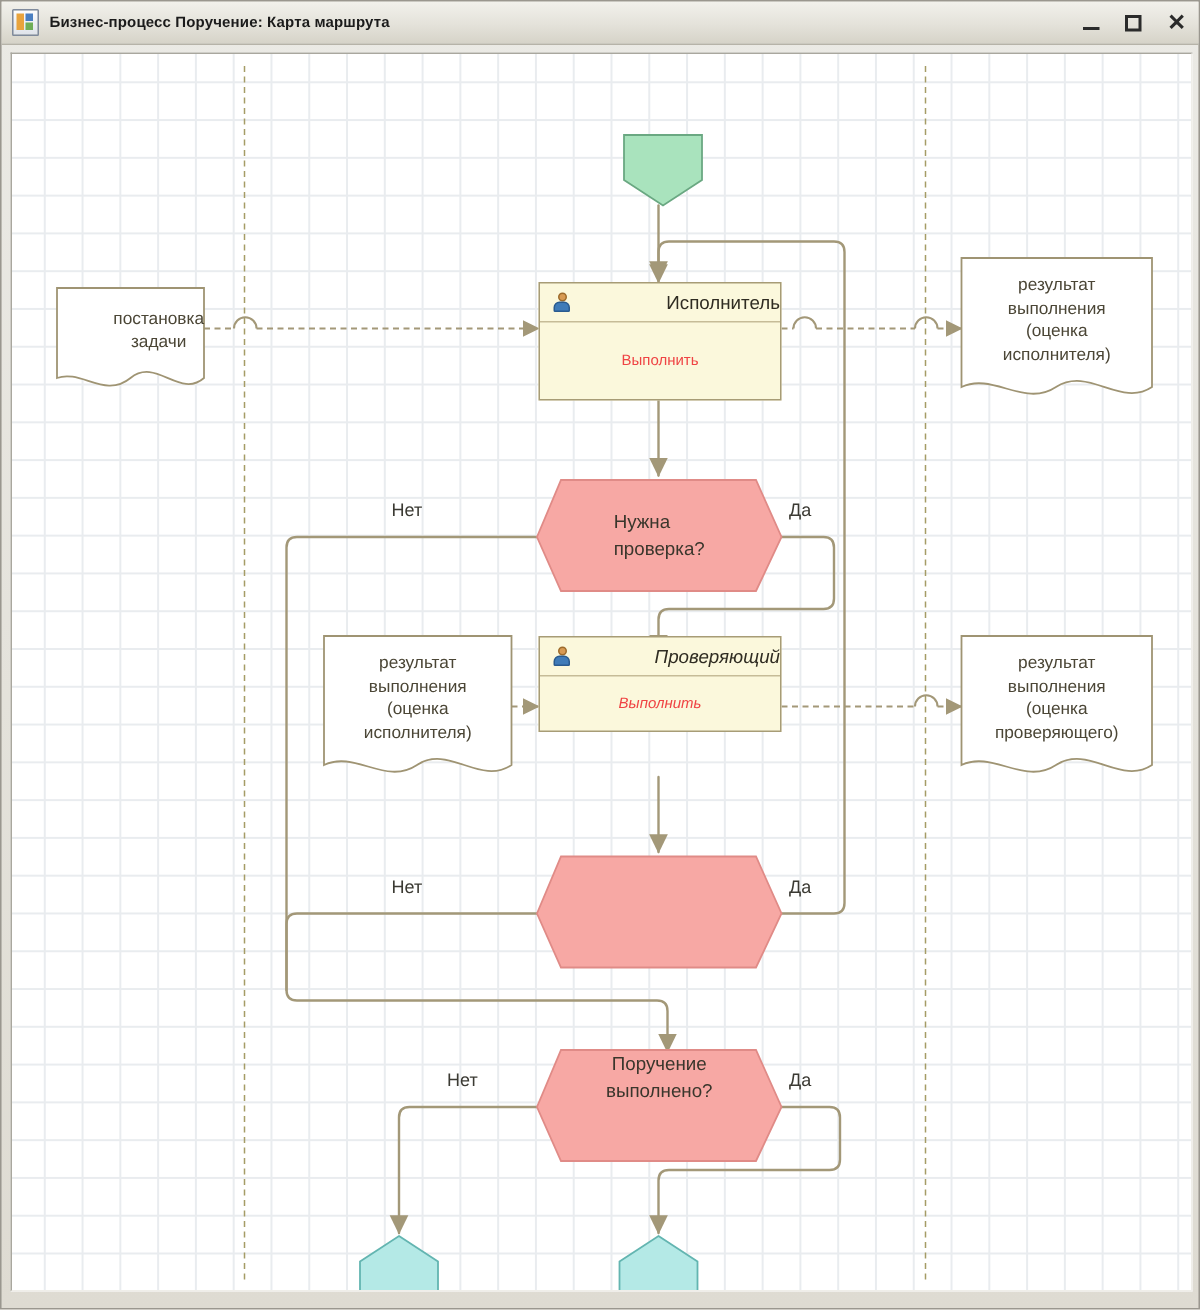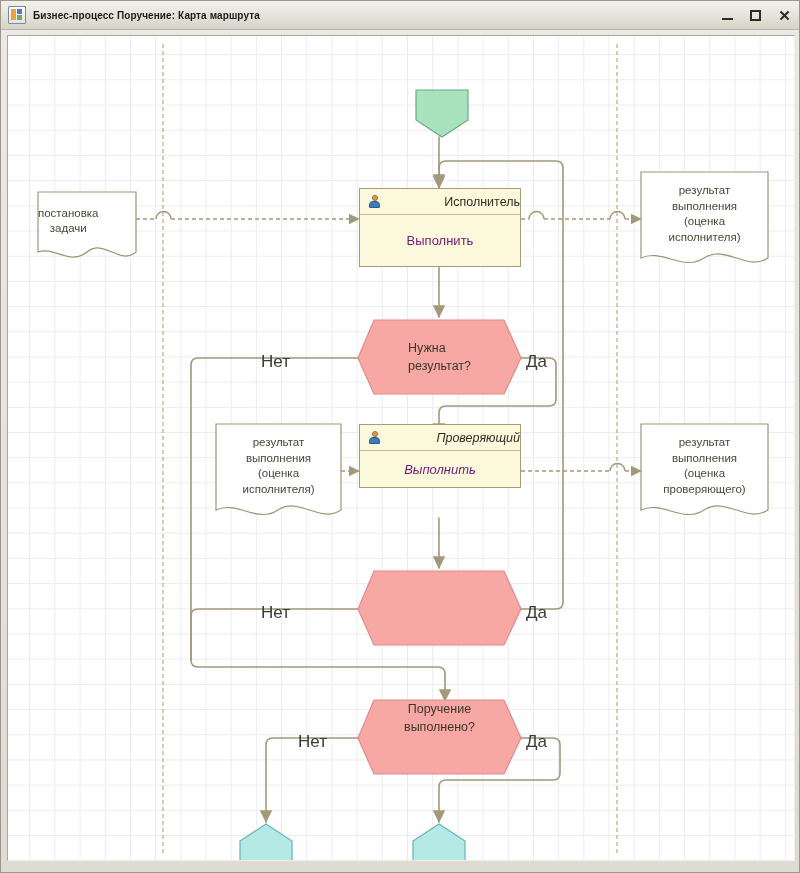--- a/index.html
+++ b/index.html
@@ -60,24 +60,24 @@
   }
   .task-head{
     height:25px;border-bottom:1px solid #c6bc98;display:flex;align-items:center;
     padding-left:8px;gap:7px;font-size:12.5px;color:#2f2c22;justify-content:space-between;
   }
   .avatar{width:13px;height:13px;position:relative;flex:0 0 auto;}
   .avatar:before{content:"";position:absolute;left:4px;top:0px;width:6px;height:6px;border-radius:50%;background:#d79a53;border:1px solid #9d6b2c;box-sizing:border-box;}
   .avatar:after{content:"";position:absolute;left:1px;top:6px;width:11px;height:7px;border-radius:4px 4px 1px 1px;background:#3f7bb8;border:1px solid #2a5b8f;box-sizing:border-box;}
   .task-body{
     height:calc(100% - 26px);display:flex;align-items:center;justify-content:center;
-    font-size:13px;color:#701a75;
+    font-size:10px;color:#ef4444;
   }
   .hexlabel,.endlabel{
-    position:absolute;color:#3b3a33;font-size:17px;white-space:nowrap;margin-top:19px;
+    position:absolute;color:#3b3a33;font-size:12px;white-space:nowrap;
   }
 </style>
 </head>
 <body>
 
 <div class="window">
 
   <div class="titlebar">
     <div class="title-icon"></div>
     <div class="title-text">Бизнес-процесс Поручение: Карта маршрута</div>
@@ -151,21 +151,21 @@
 
         <polygon points="258,788 284,805 284,842 232,842 232,805" fill="#b4e9e6" stroke="#63b5b1" stroke-width="1.2"></polygon>
         <polygon points="431,788 457,805 457,842 405,842 405,805" fill="#b4e9e6" stroke="#63b5b1" stroke-width="1.2"></polygon>
 
         <path d="M30,156 L128,156 L128,216 C112,230 96,202 79,216 C62,230 46,210 30,216 Z" fill="#ffffff" stroke="#9f9473" stroke-width="1.2"></path>
         <path d="M633,136 L760,136 L760,222 C739,236 718,208 696,222 C675,236 654,212 633,222 Z" fill="#ffffff" stroke="#9f9473" stroke-width="1.2"></path>
         <path d="M208,388 L333,388 L333,474 C312,488 291,460 270,474 C249,488 229,464 208,474 Z" fill="#ffffff" stroke="#9f9473" stroke-width="1.2"></path>
         <path d="M633,388 L760,388 L760,474 C739,488 718,460 696,474 C675,488 654,464 633,474 Z" fill="#ffffff" stroke="#9f9473" stroke-width="1.2"></path>
       </svg>
 
-      <div class="node" style="left:30px;top:156px;width:98px;height:58px;display:flex;align-items:center;justify-content:flex-start;">
+      <div class="node" style="left:30px;top:156px;width:98px;height:58px;display:flex;align-items:center;justify-content:flex-end;">
         <div style="text-align:center;color:#4b4636;font-size:11.5px;line-height:15.5px;">
           <div>постановка</div>
           <div>задачи</div>
         </div>
       </div>
 
       <div class="node" style="left:633px;top:136px;width:127px;height:84px;display:flex;align-items:center;justify-content:center;">
         <div style="text-align:center;color:#4b4636;font-size:11.5px;line-height:15.5px;">
           <div>результат</div>
           <div>выполнения</div>
@@ -204,21 +204,21 @@
         <div class="task-head">
           <span class="avatar"></span>
           <span>Проверяющий</span>
         </div>
         <div class="task-body">Выполнить</div>
       </div>
 
       <div class="node" style="left:350px;top:284px;width:163px;height:74px;display:flex;align-items:center;justify-content:center;">
         <div style="text-align:left;color:#3a362c;font-size:12.5px;line-height:18px;">
           <div>Нужна</div>
-          <div>результат?</div>
+          <div>проверка?</div>
         </div>
       </div>
       <div class="node" style="left:350px;top:664px;width:163px;height:74px;display:flex;align-items:flex-start;justify-content:center;">
         <div style="text-align:center;color:#3a362c;font-size:12.5px;line-height:18px;">
           <div>Поручение</div>
           <div>выполнено?</div>
         </div>
       </div>
 
       <div class="hexlabel" style="left:253px;top:297px;">Нет</div>

